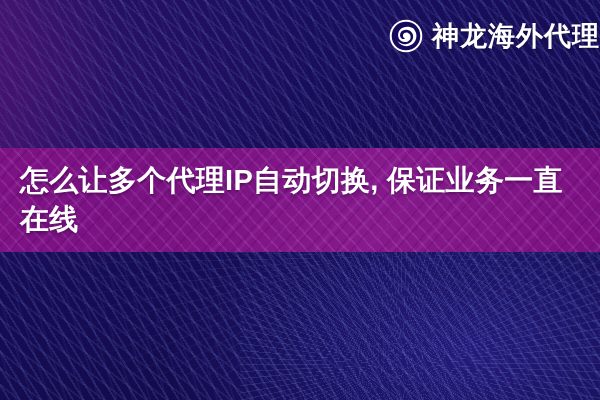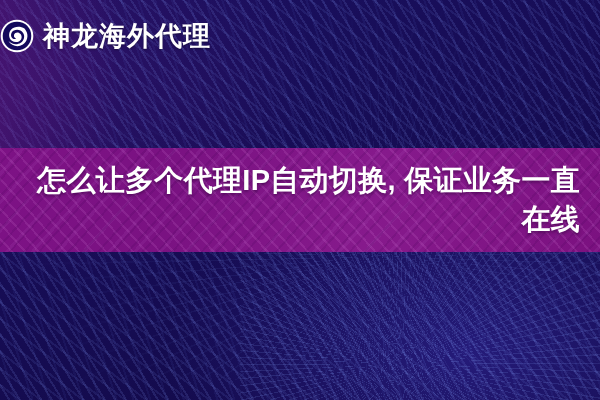--- a/index.html
+++ b/index.html
@@ -89,21 +89,21 @@
     pointer-events:none;
   }
 
   
   #logo {
     position:absolute;
     top:12px; left:0; right:0;
     height:48px;
     display:flex;
     align-items:center;
-    justify-content:flex-start;
+    justify-content:flex-end;
     gap:9px;
     z-index:6;
   }
   #logo-mark {
     width:34px; height:34px;
     flex:0 0 34px;
     display:block;
   }
   #logo-text {
     color:#ffffff;
@@ -154,21 +154,21 @@
       rgba(255,255,255,0) 0px,
       rgba(255,255,255,0) 16px,
       rgba(200,120,220,.09) 16px,
       rgba(200,120,220,.09) 19px);
   }
 
   #title {
     position:relative;
     z-index:2;
     width:560px;
-    text-align:right;
+    text-align:left;
     color:#ffffff;
     font-size:29px;
     font-weight:bold;
     line-height:1.33;
     letter-spacing:.3px;
     text-shadow:0 2px 3px rgba(40,0,50,.45);
     word-break:break-all;
   }
 </style>
 </head>

